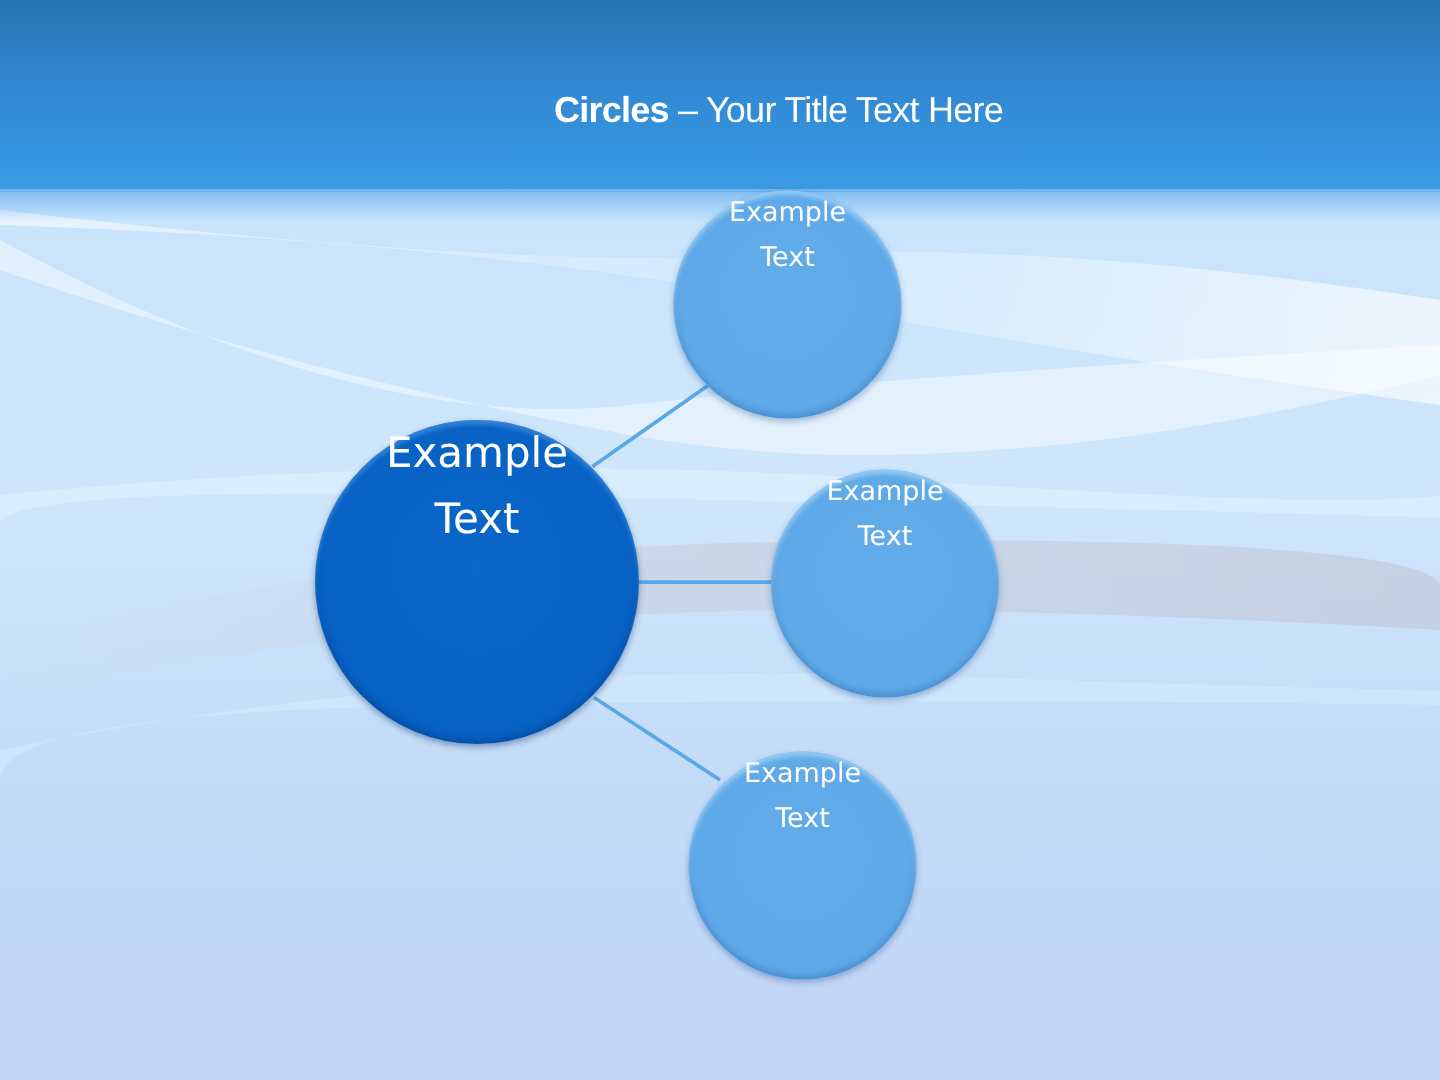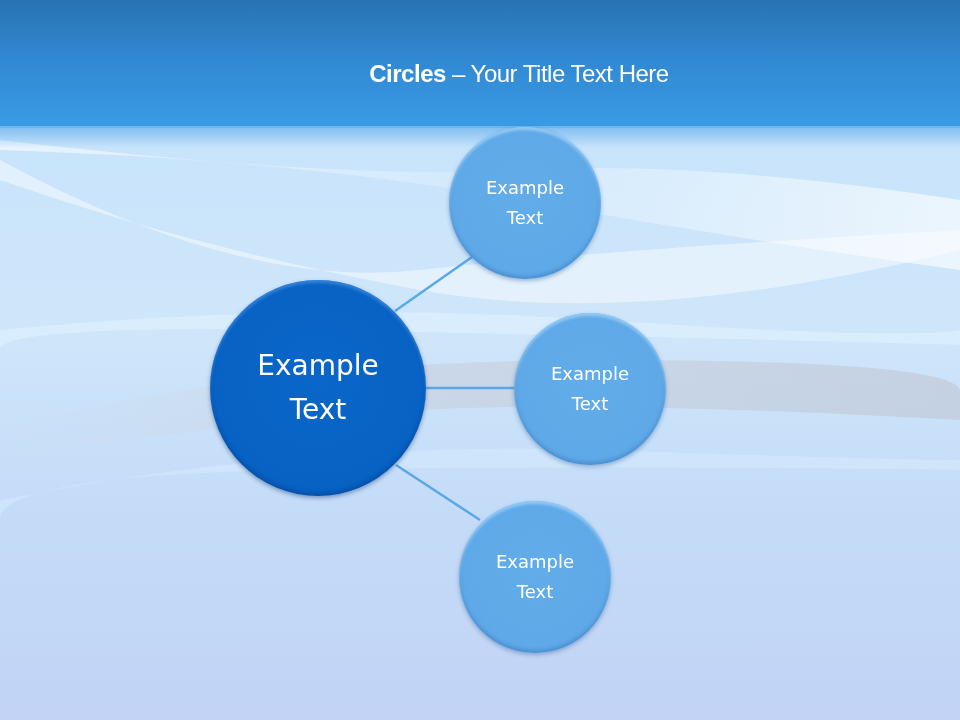--- a/index.html
+++ b/index.html
@@ -18,21 +18,21 @@
       background: linear-gradient(180deg, rgba(120,185,240,0.9) 0%, rgba(180,215,245,0) 100%);
     }
     .title {
       position: absolute; left: 0; top: 54px; width: 944px; text-align: center;
       color: #ffffff; font-size: 24px; line-height: 40px;
       font-family: Liberation Sans, sans-serif; letter-spacing: -0.5px; margin-left: 47px;
     }
     .title b { font-weight: bold; }
     .connectors { position: absolute; left: 0; top: 0; width: 960px; height: 720px; }
     .circle {
-      position: absolute; border-radius: 50%; display: flex; align-items: center; justify-content: center;
+      position: absolute; border-radius: 50%; display: flex; justify-content: center;
       text-align: center; color: #ffffff; box-sizing: border-box;
     }
     .circle.main {
       left: 210px; top: 280px; width: 216px; height: 216px;
       background: radial-gradient(circle at 50% 45%, #0a66c8 0%, #0762c4 70%, #1470d0 92%, #0a5cb8 100%);
       box-shadow: 0 2px 4px rgba(20,60,120,0.45), inset 0 3px 3px rgba(80,150,230,0.6), inset 0 -3px 4px rgba(0,40,110,0.35);
       font-size: 28px; line-height: 44px;
     }
     .circle.small {
       width: 152px; height: 152px;

